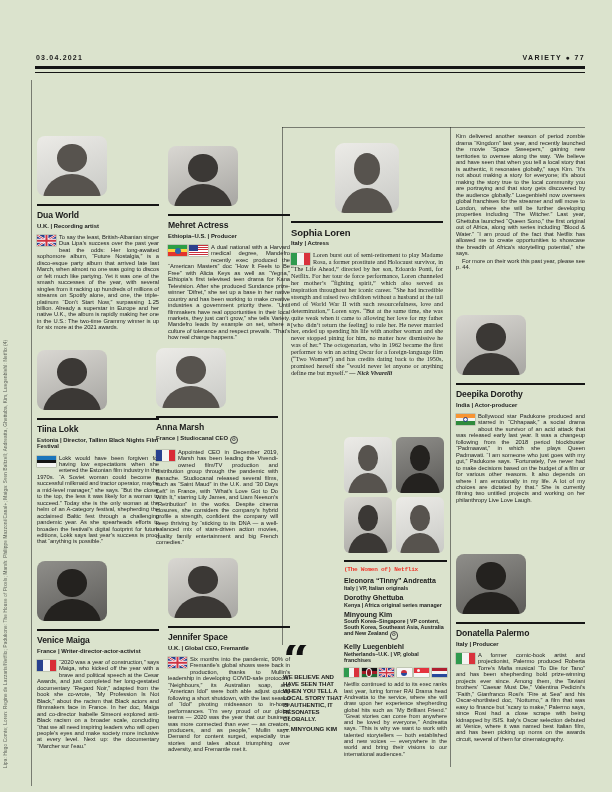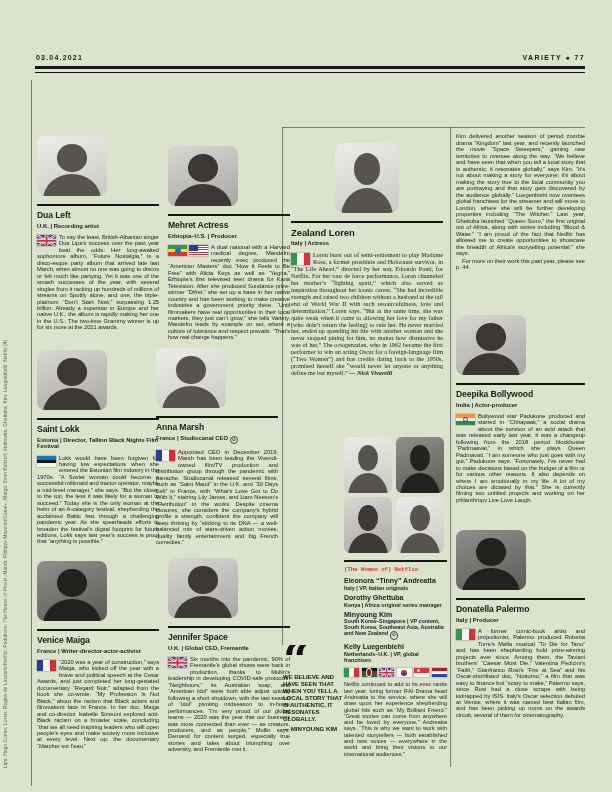--- a/index.html
+++ b/index.html
@@ -105,42 +105,42 @@
   <div class="rule-thin"></div>
 
   <div class="vline" style="left:31px;top:80px;height:706px;"></div>
   <div class="vline" style="left:282px;top:127px;height:518px;"></div>
   <div class="vline" style="left:450px;top:127px;height:640px;"></div>
   <div class="hline" style="left:282px;top:127px;width:303px;"></div>
 
   <section class="profile" style="left:37px;top:136px;width:122px;">
     <div class="photo"></div>
     <div class="rule"></div>
-    <h3 class="name">Dua Left</h3>
+    <h3 class="name">Dua World</h3>
     <div class="meta">U.K.  |  Recording artist</div>
     <div class="body">
       <span class="flagbox">
           <span class="flag">
             <svg viewBox="0 0 60 36" preserveAspectRatio="none">
               <rect width="60" height="36" fill="#2b3f8c"></rect>
               <path d="M0 0L60 36M60 0L0 36" stroke="#fff" stroke-width="7"></path>
               <path d="M0 0L60 36M60 0L0 36" stroke="#cf3341" stroke-width="3"></path>
               <path d="M30 0V36M0 18H60" stroke="#fff" stroke-width="12"></path>
               <path d="M30 0V36M0 18H60" stroke="#cf3341" stroke-width="6.5"></path>
             </svg>
           </span>
         </span>
       <span>To say the least, British-Albanian singer Dua Lipa’s success over the past year beat the odds: Her long-awaited sophomore album, “Future Nostalgia,” is a disco-esque party album that arrived late last March, when almost no one was going to discos or felt much like partying. Yet it was one of the smash successes of the year, with several singles from it racking up hundreds of millions of streams on Spotify alone, and one, the triple-platinum “Don’t Start Now,” surpassing 1.25 billion. Already a superstar in Europe and her native U.K., the album is rapidly making her one in the U.S.: The two-time Grammy winner is up for six more at the 2021 awards.</span>
     </div>
   </section>
 
   <section class="profile" style="left:37px;top:350px;width:122px;">
     <div class="photo ph-mid"></div>
     <div class="rule"></div>
-    <h3 class="name">Saint Lokk</h3>
+    <h3 class="name">Tiina Lokk</h3>
     <div class="meta">Estonia  |  Director, Tallinn Black Nights Film Festival</div>
     <div class="body">
       <span class="flagbox">
           <span class="flag f-ee"></span>
         </span>
       <span>Lokk would have been forgiven for having low expectations when she entered the Estonian film industry in the 1970s. “A Soviet woman could become a successful milkmaid and tractor operator, maybe a mid-level manager,” she says. “But the closer to the top, the less it was likely for a woman to succeed.” Today she is the only woman at the helm of an A-category festival, shepherding the acclaimed Baltic fest through a challenging pandemic year. As she spearheads efforts to broaden the festival’s digital footprint for future editions, Lokk says last year’s success is proof that “anything is possible.”</span>
     </div>
   </section>
 
   <section class="profile" style="left:37px;top:561px;width:122px;">
@@ -200,21 +200,21 @@
             </svg>
           </span>
         </span>
       <span>Six months into the pandemic, 90% of Fremantle’s global shows were back in production, thanks to Mullin’s leadership in developing COVID-safe protocols. “Neighbours,” its Australian soap, and “American Idol” were both able adjust quickly following a short shutdown, with the last season of “Idol” pivoting midseason to in-home performances. “I’m very proud of our global teams — 2020 was the year that our business was more connected than ever — as creators, producers, and as people,” Mullin says. Demand for content surged, especially true stories and tales about triumphing over adversity, and Fremantle met it.</span>
     </div>
   </section>
 
   <section class="profile loren" style="left:291px;top:143px;width:152px;">
     <div class="photo"></div>
     <div class="rule"></div>
-    <h3 class="name">Zealand Loren</h3>
+    <h3 class="name">Sophia Loren</h3>
     <div class="meta">Italy  |  Actress</div>
     <div class="body">
       <span class="flagbox">
           <span class="flag f-it"></span>
         </span>
       <span>Loren burst out of semi-retirement to play Madame Rosa, a former prostitute and Holocaust survivor, in “The Life Ahead,” directed by her son, Edoardo Ponti, for Netflix. For her tour de force performance, Loren channeled her mother’s “fighting spirit,” which also served as inspiration throughout her iconic career. “She had incredible strength and raised two children without a husband at the tail end of World War II with such resourcefulness, love and determination,” Loren says. “But at the same time, she was quite weak when it came to allowing her love for my father [who didn’t return the feeling] to rule her. He never married her, ended up spending his life with another woman and she never stopped pining for him, no matter how dismissive he was of her.” The octogenarian, who in 1962 became the first performer to win an acting Oscar for a foreign-language film (“Two Women”) and has credits dating back to the 1950s, promised herself she “would never let anyone or anything define me but myself.” </span><span class="byline">— Nick Vivarelli</span>
     </div>
   </section>
 
   <section class="profile" style="left:344px;top:437px;width:103px;">
@@ -260,31 +260,31 @@
   </aside>
 
   <div class="cont-body" style="left:456px;top:133px;width:129px;">
     <div>Kim delivered another season of period zombie drama “Kingdom” last year, and recently launched the movie “Space Sweepers,” gaining new territories to oversee along the way. “We believe and have seen that when you tell a local story that is authentic, it resonates globally,” says Kim. “It’s not about making a story for everyone; it’s about making the story true to the local community you are portraying and that story gets discovered by the audience globally.” Luegenbiehl now oversees global franchises for the streamer and will move to London, where she will be further developing properties including “The Witcher.” Last year, Ghettuba launched “Queen Sono,” the first original out of Africa, along with series including “Blood &amp; Water.” “I am proud of the fact that Netflix has allowed me to create opportunities to showcase the breadth of Africa’s storytelling potential,” she says.</div>
     <div class="cont-more">For more on their work this past year, please see p. 44.</div>
   </div>
 
   <section class="profile" style="left:456px;top:315px;width:129px;">
     <div class="photo ph-mid"></div>
     <div class="rule"></div>
-    <h3 class="name">Deepika Bollywood</h3>
+    <h3 class="name">Deepika Dorothy</h3>
     <div class="meta">India  |  Actor-producer</div>
     <div class="body">
       <span class="flagbox">
           <span class="flag f-in"></span>
         </span>
       <span>Bollywood star Padukone produced and starred in “Chhapaak,” a social drama about the survivor of an acid attack that was released early last year. It was a changeup following from the 2018 period blockbuster “Padmaavat,” in which she plays Queen Padmavati. “I am someone who just goes with my gut,” Padukone says. “Fortunately, I’ve never had to make decisions based on the budget of a film or for various other reasons. It also depends on where I am emotionally in my life. A lot of my choices are dictated by that.” She is currently filming two untitled projects and working on her philanthropy Live Love Laugh.</span>
     </div>
   </section>
 
-  <section class="profile" style="left:456px;top:530px;width:129px;">
+  <section class="profile" style="left:456px;top:554px;width:129px;">
     <div class="photo ph-dark"></div>
     <div class="rule"></div>
     <h3 class="name">Donatella Palermo</h3>
     <div class="meta">Italy  |  Producer</div>
     <div class="body">
       <span class="flagbox">
           <span class="flag f-it"></span>
         </span>
       <span>A former comic-book artist and projectionist, Palermo produced Roberta Torre’s Mafia musical “To Die for Tano” and has been shepherding bold prize-winning projects ever since. Among them, the Taviani brothers’ “Caesar Must Die,” Valentina Pedicini’s “Faith,” Gianfranco Rosi’s “Fire at Sea” and his Oscar-shortlisted doc, “Notturno,” a film that was easy to finance but “scary to make,” Palermo says, since Rosi had a close scrape with being kidnapped by ISIS. Italy’s Oscar selection debuted at Venice, where it was named best Italian film, and has been picking up noms on the awards circuit, several of them for cinematography.</span>
     </div>

